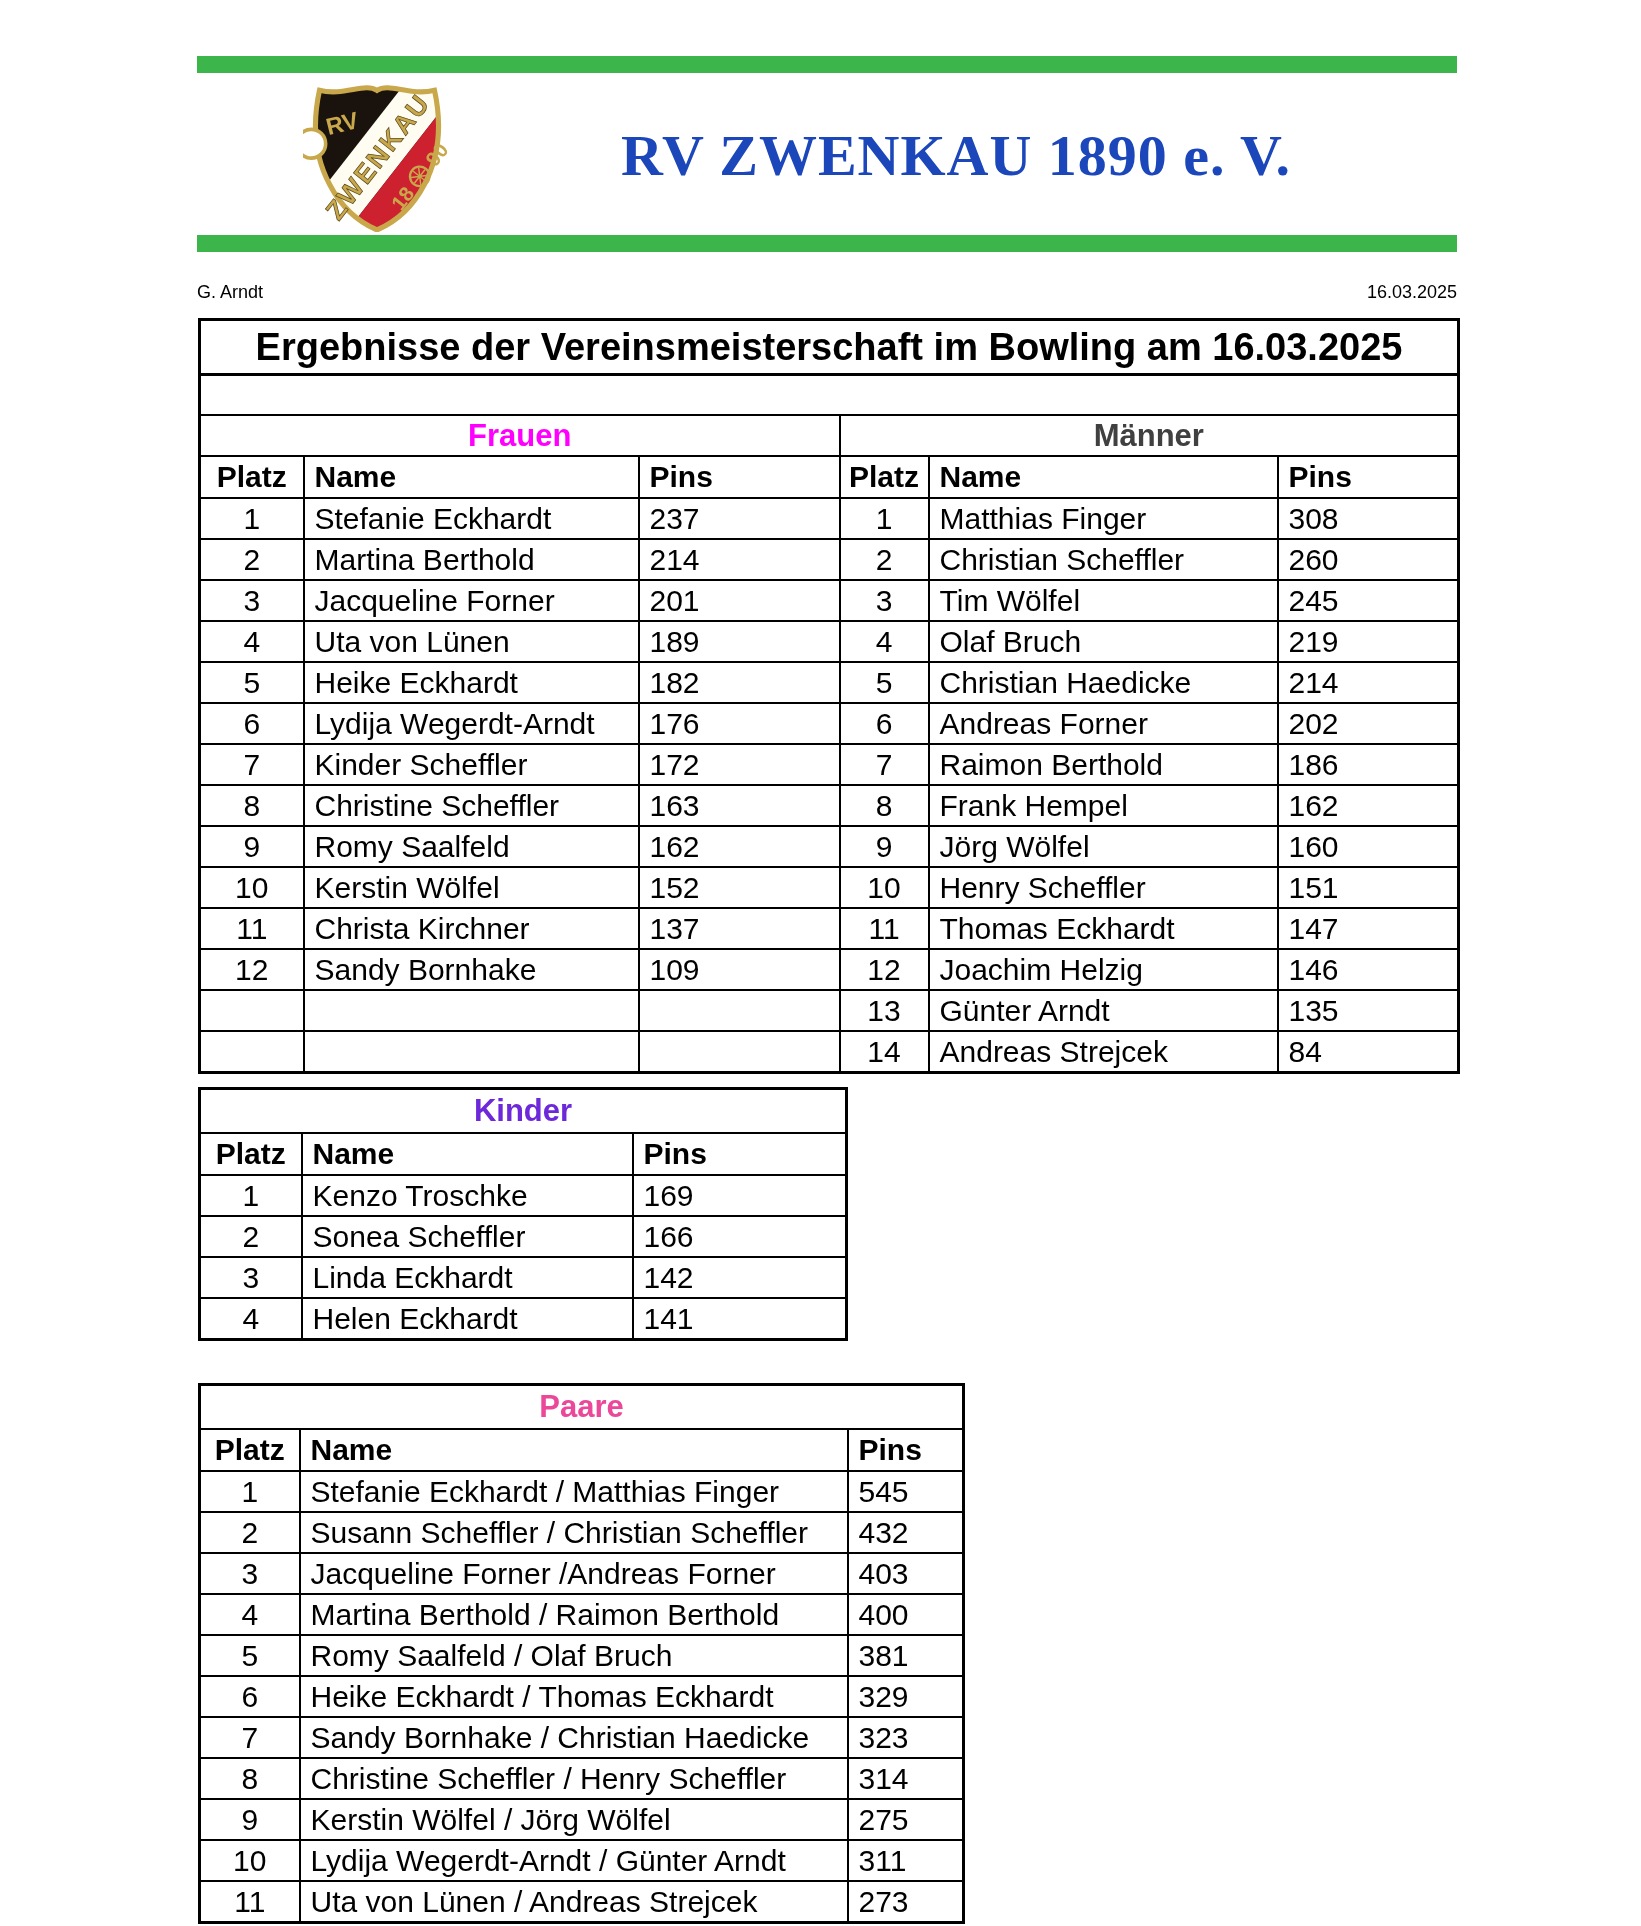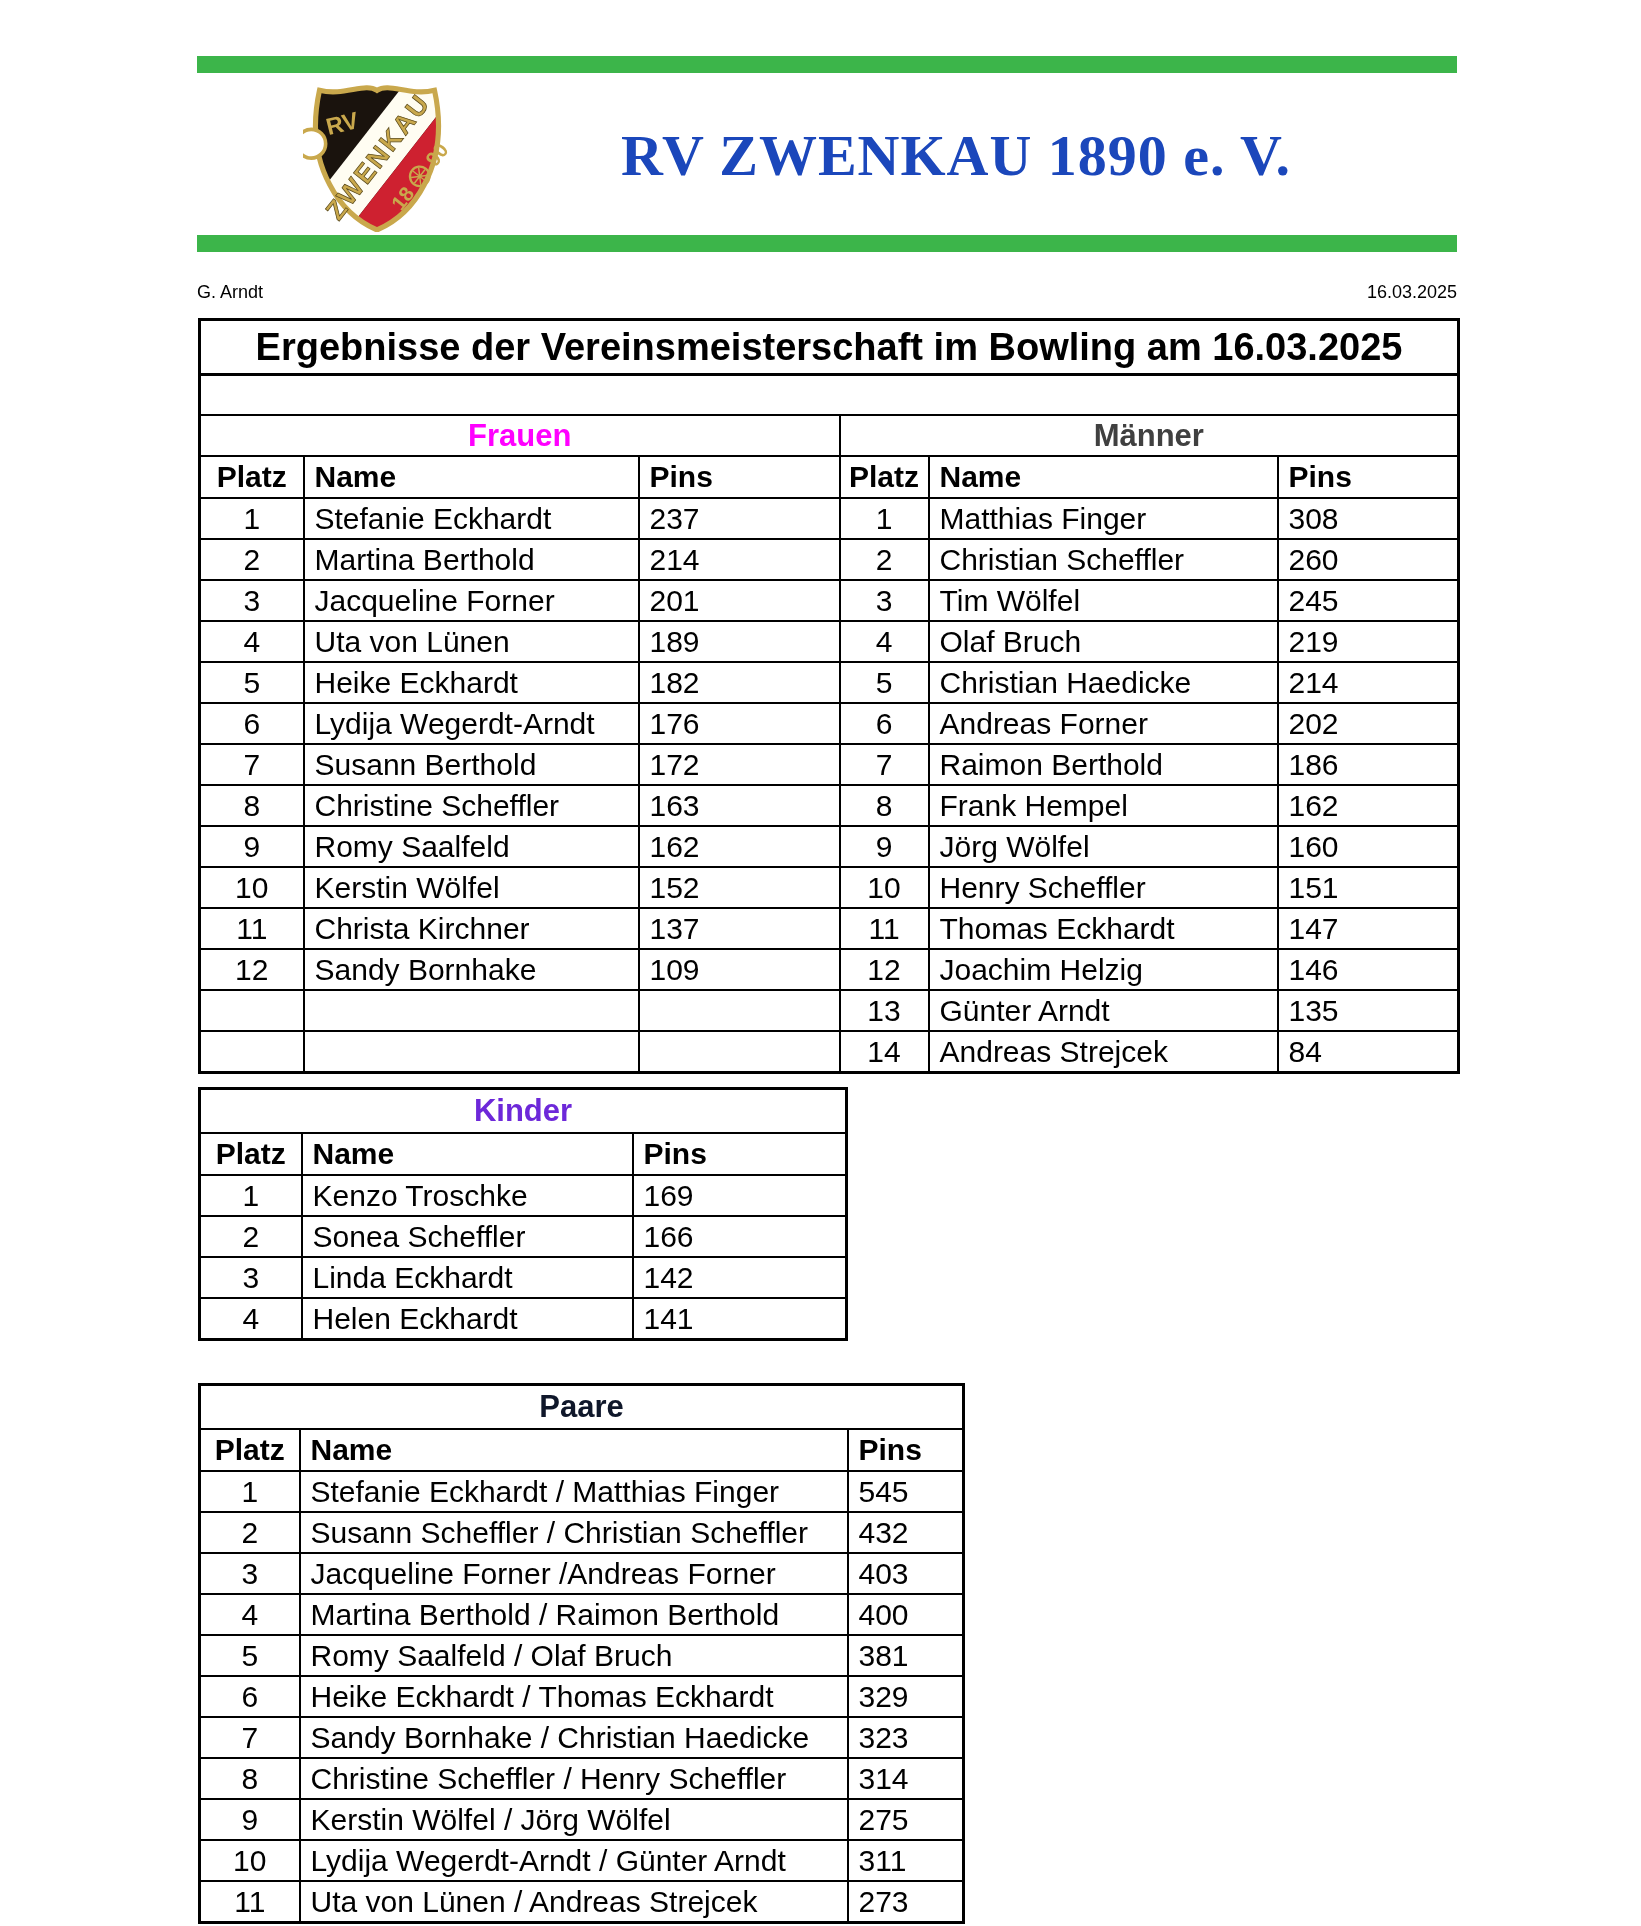--- a/index.html
+++ b/index.html
@@ -156,21 +156,21 @@
         <tr class="data-row">
           <td class="platz">6</td>
           <td class="name">Lydija Wegerdt-Arndt</td>
           <td class="pins">176</td>
           <td class="platz">6</td>
           <td class="name">Andreas Forner</td>
           <td class="pins">202</td>
         </tr>
         <tr class="data-row">
           <td class="platz">7</td>
-          <td class="name">Susann Berthold</td>
+          <td class="name">Kinder Scheffler</td>
           <td class="pins">172</td>
           <td class="platz">7</td>
           <td class="name">Raimon Berthold</td>
           <td class="pins">186</td>
         </tr>
         <tr class="data-row">
           <td class="platz">8</td>
           <td class="name">Christine Scheffler</td>
           <td class="pins">163</td>
           <td class="platz">8</td>
@@ -269,21 +269,21 @@
   </table>
 
   <table class="paare-table">
     <colgroup>
       <col style="width:100px">
         <col style="width:548px">
         <col style="width:116px">
     </colgroup>
     <tbody>
       <tr class="r-group">
-        <td colspan="3" style="height: 40px; color: #0f172a;">Paare</td>
+        <td colspan="3" style="height: 40px; color: #ec4899;">Paare</td>
       </tr>
       <tr class="r-cols">
         <td class="platz">Platz</td>
         <td class="name">Name</td>
         <td class="pins">Pins</td>
       </tr>
     </tbody>
     <tbody id="paare-body">
         <tr class="data-row">
           <td class="platz">1</td>

